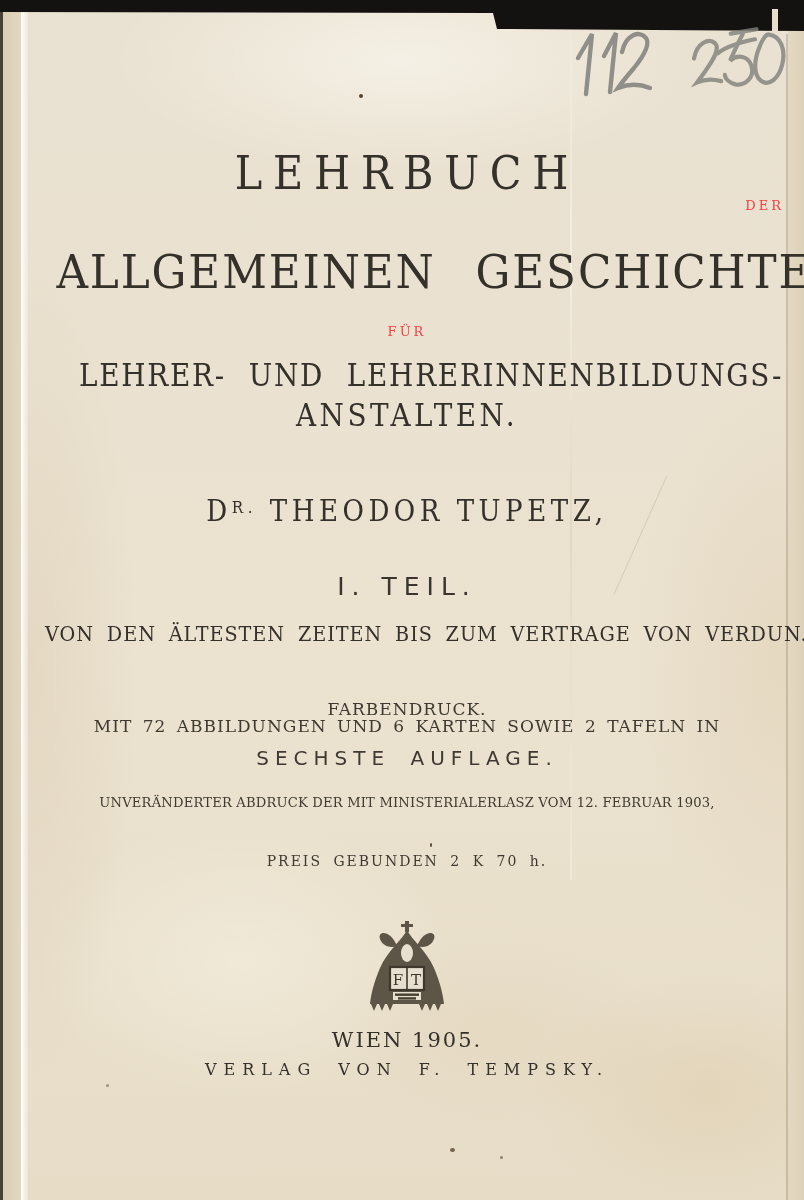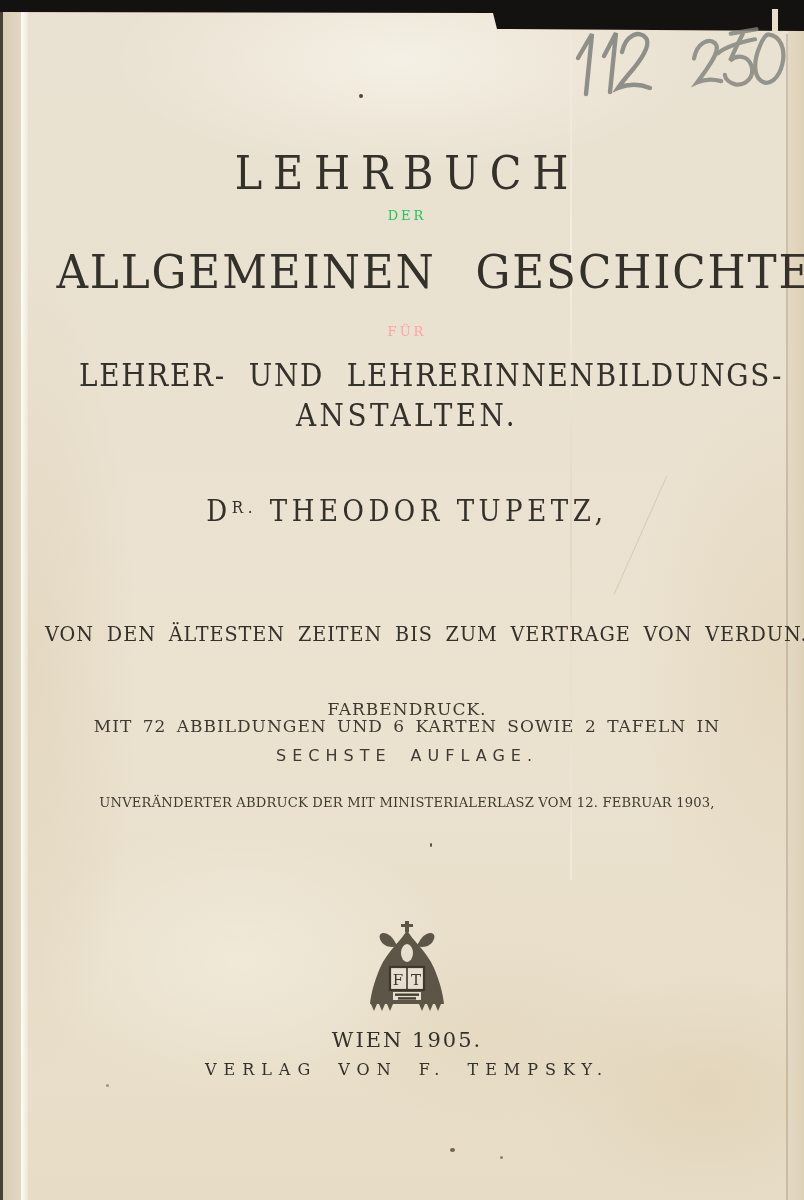--- a/index.html
+++ b/index.html
@@ -30,36 +30,36 @@
       background:linear-gradient(180deg,rgba(255,255,250,0.0),rgba(255,255,250,0.45) 30%,rgba(160,140,100,0.12) 60%,rgba(255,255,250,0.3));}
   .crease-diag{position:absolute;left:640px;top:470px;width:1px;height:130px;
       background:rgba(140,120,85,0.22);transform:rotate(24deg);}
   .topbar-svg{position:absolute;left:0;top:0;}
   .speck{position:absolute;border-radius:50%;background:#57432c;}
   
   .line{position:absolute;left:30px;right:20px;text-align:center;white-space:nowrap;
         color:#3f3a31;transform-origin:50% 50%;}
   .t-main{color:#34302a;}
   .lehrbuch{top:146px;font-size:46px;letter-spacing:12px;transform:scaleX(0.90);}
-  .der{top:208px;font-size:13px;letter-spacing:3px;color:#22c55e;}
+  .der{top:198px;font-size:13px;letter-spacing:3px;color:#ef4444;text-align:right;}
   .allgemeinen{top:244px;font-size:47px;letter-spacing:2px;word-spacing:26px;transform:scaleX(0.93);}
-  .fuer{top:324px;font-size:13px;letter-spacing:3px;color:#fca5a5;}
+  .fuer{top:324px;font-size:13px;letter-spacing:3px;color:#ef4444;}
   .lehrer1{top:356px;font-size:32px;letter-spacing:2px;word-spacing:14px;transform:scaleX(0.87);}
   .lehrer2{top:396px;font-size:32px;letter-spacing:4px;transform:scaleX(0.87);}
   .von{top:462px;font-size:13px;letter-spacing:3px;color:#4a443a;}
   .author{top:494px;font-size:29px;letter-spacing:5px;transform:scaleX(0.90);}
   .author .sup{font-size:0.58em;vertical-align:0.5em;}
   .authortitle{top:534px;font-size:13px;letter-spacing:1.5px;color:#46413a;}
   .teil{top:572px;font-family:"DejaVu Sans","Liberation Sans",sans-serif;
         font-size:25px;letter-spacing:7px;color:#3a362f;}
   .scope{top:622px;font-size:20px;letter-spacing:1px;word-spacing:6px;transform:scaleX(0.96);}
   .abb1{top:716px;font-size:17px;letter-spacing:1px;word-spacing:4px;}
   .abb2{top:699px;font-size:17px;letter-spacing:1px;}
   .auflage{top:746px;font-family:"DejaVu Sans","Liberation Sans",sans-serif;
-        font-size:16px;letter-spacing:6px;word-spacing:8px;color:#3e3a33;}
+        font-size:20px;letter-spacing:6px;word-spacing:8px;color:#3e3a33;}
   .decree1{top:794px;font-size:13.5px;letter-spacing:0.2px;transform:scaleX(0.97);}
   .decree2{top:814px;font-size:13.5px;letter-spacing:0.2px;}
   .preis{top:853px;font-size:14px;letter-spacing:2px;word-spacing:5px;}
   .wien{top:1028px;font-size:21px;letter-spacing:2px;}
   .verlag{top:1060px;font-size:16px;letter-spacing:7px;word-spacing:9px;}
   .emblem{position:absolute;left:357px;top:920px;}
   .handwriting{position:absolute;left:552px;top:18px;}
 </style>
 </head>
 <body>
@@ -97,26 +97,28 @@
 
   <div class="line lehrbuch t-main">LEHRBUCH</div>
   <div class="line der">DER</div>
   <div class="line allgemeinen t-main">ALLGEMEINEN GESCHICHTE</div>
   <div class="line fuer">FÜR</div>
   <div class="line lehrer1 t-main">LEHRER- UND LEHRERINNENBILDUNGS-</div>
   <div class="line lehrer2 t-main">ANSTALTEN.</div>
 
   <div class="line author t-main"><span>D</span><span class="sup">R.</span><span> THEODOR TUPETZ,</span></div>
 
+  <div class="line teil">I. TEIL.</div>
   <div class="line scope t-main">VON DEN ÄLTESTEN ZEITEN BIS ZUM VERTRAGE VON VERDUN.</div>
 
   <div class="line abb1">MIT 72 ABBILDUNGEN UND 6 KARTEN SOWIE 2 TAFELN IN</div>
   <div class="line abb2">FARBENDRUCK.</div>
   <div class="line auflage">SECHSTE AUFLAGE.</div>
   <div class="line decree1">UNVERÄNDERTER ABDRUCK DER MIT MINISTERIALERLASZ VOM 12. FEBRUAR 1903,</div>
+  <div class="line preis">PREIS GEBUNDEN 2 K 70 h.</div>
 
   <svg class="emblem" width="100" height="94" viewBox="0 0 100 94">
     <g fill="#4e4739" opacity="0.9">
       <rect x="48" y="1" width="4" height="11"></rect>
       <rect x="44" y="4" width="12" height="3"></rect>
       <path d="M40,26 C34,10 20,10 23,19 C26,27 34,28 40,26 Z"></path>
       <path d="M60,26 C66,10 80,10 77,19 C74,27 66,28 60,26 Z"></path>
       <path d="M50,10 C45,20 31,30 23,48 C17,62 14,74 13,84 L87,84 C86,74 83,62 77,48 C69,30 55,20 50,10 Z"></path>
       <path d="M14,84 l3,7 3,-7 z M22,84 l3,7 3,-7 z M30,84 l3,7 3,-7 z M62,84 l3,7 3,-7 z M70,84 l3,7 3,-7 z M78,84 l3,7 3,-7 z"></path>
     </g>

